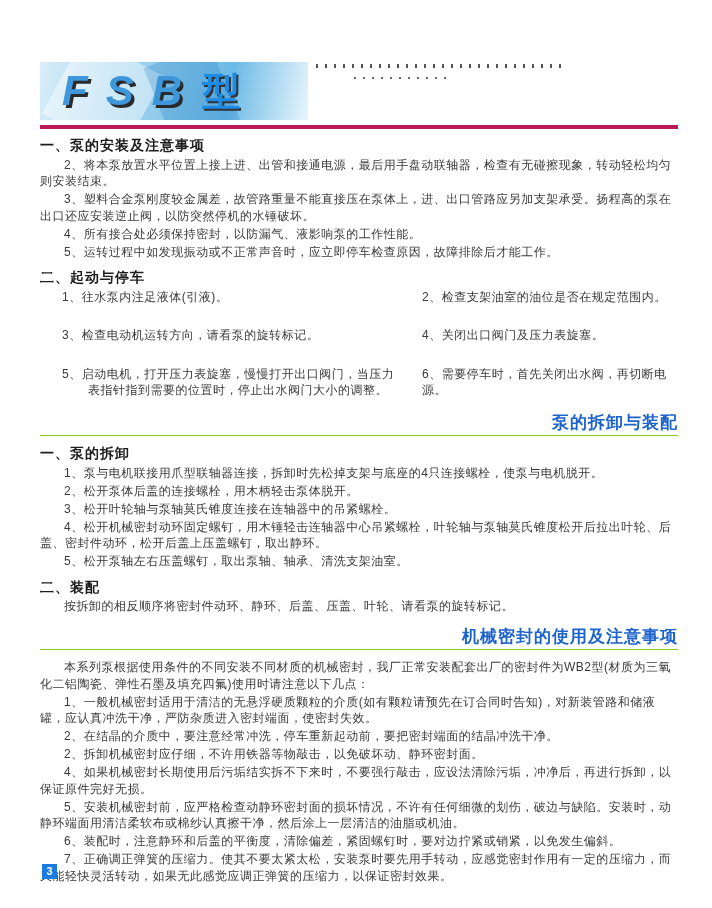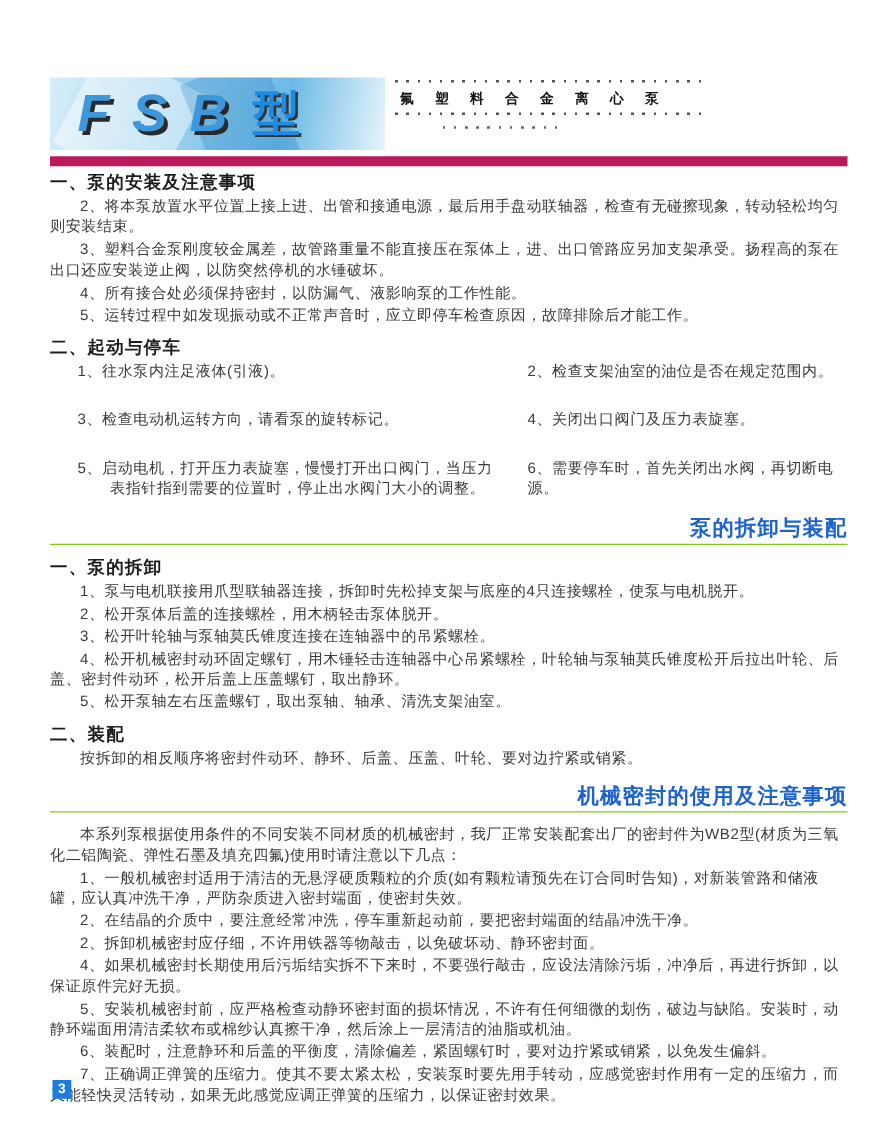--- a/index.html
+++ b/index.html
@@ -3,21 +3,21 @@
 <meta charset="utf-8">
 <style>
   html,body{margin:0;padding:0;background:#e8e8e8;}
   .page{
     position:relative;width:712px;height:908px;background:#ffffff;
     font-family:"Liberation Sans","DejaVu Sans",sans-serif;
     color:#3a3a3a;overflow:hidden;margin:0 auto;
   }
   
   .header{position:absolute;left:40px;right:34px;top:62px;height:63px;
-    border-bottom:8px solid #be185d;}
+    border-bottom:4px solid #be185d;}
   .banner{position:absolute;left:0;top:0;width:268px;height:58px;overflow:hidden;
     background:linear-gradient(100deg,#d9eef9 0%,#9dd2ee 35%,#6cbae6 70%,#e8f5fc 100%);}
   .banner:before{content:"";position:absolute;left:18px;top:-12px;width:90px;height:90px;
     background:rgba(255,255,255,.45);transform:rotate(28deg);}
   .banner:after{content:"";position:absolute;left:118px;top:-10px;width:70px;height:90px;
     background:rgba(28,120,190,.25);transform:rotate(-22deg);}
   .banner-inner{position:relative;z-index:2;display:flex;align-items:center;height:100%;padding-left:22px;}
   .fsb{font-size:42px;font-weight:bold;letter-spacing:18px;color:#3d97da;
     text-shadow:3px 3px 0 #2a2a2a;font-style:italic;line-height:1;}
   .type-char{font-size:38px;font-weight:bold;color:#1d8ae4;line-height:1;margin-left:2px;
@@ -50,21 +50,20 @@
 
   <div class="header">
     <div class="banner">
       <div class="banner-inner">
         <span class="fsb">FSB</span>
         <span class="type-char">型</span>
       </div>
     </div>
     <div class="subtitle">
       <div class="dotline"></div>
-      <div class="product-name">氟塑料合金离心泵</div>
       <div class="dotline"></div>
       <div class="dot-short"></div>
     </div>
   </div>
 
   <div class="main">
 
     <div class="h-black">一、泵的安装及注意事项</div>
     <p class="para">2、将本泵放置水平位置上接上进、出管和接通电源，最后用手盘动联轴器，检查有无碰擦现象，转动轻松均匀则安装结束。</p>
     <p class="para">3、塑料合金泵刚度较金属差，故管路重量不能直接压在泵体上，进、出口管路应另加支架承受。扬程高的泵在出口还应安装逆止阀，以防突然停机的水锤破坏。</p>
@@ -84,21 +83,21 @@
     <div class="blue-head">泵的拆卸与装配</div>
 
     <div class="h-black">一、泵的拆卸</div>
     <p class="para">1、泵与电机联接用爪型联轴器连接，拆卸时先松掉支架与底座的4只连接螺栓，使泵与电机脱开。</p>
     <p class="para">2、松开泵体后盖的连接螺栓，用木柄轻击泵体脱开。</p>
     <p class="para">3、松开叶轮轴与泵轴莫氏锥度连接在连轴器中的吊紧螺栓。</p>
     <p class="para">4、松开机械密封动环固定螺钉，用木锤轻击连轴器中心吊紧螺栓，叶轮轴与泵轴莫氏锥度松开后拉出叶轮、后盖、密封件动环，松开后盖上压盖螺钉，取出静环。</p>
     <p class="para">5、松开泵轴左右压盖螺钉，取出泵轴、轴承、清洗支架油室。</p>
 
     <div class="h-black">二、装配</div>
-    <p class="para">按拆卸的相反顺序将密封件动环、静环、后盖、压盖、叶轮、要对边拧紧或销紧。</p>
+    <p class="para">按拆卸的相反顺序将密封件动环、静环、后盖、压盖、叶轮、请看泵的旋转标记。</p>
 
     <div class="blue-head">机械密封的使用及注意事项</div>
 
     <p class="para">本系列泵根据使用条件的不同安装不同材质的机械密封，我厂正常安装配套出厂的密封件为WB2型(材质为三氧化二铝陶瓷、弹性石墨及填充四氟)使用时请注意以下几点：</p>
     <p class="para">1、一般机械密封适用于清洁的无悬浮硬质颗粒的介质(如有颗粒请预先在订合同时告知)，对新装管路和储液罐，应认真冲洗干净，严防杂质进入密封端面，使密封失效。</p>
     <p class="para">2、在结晶的介质中，要注意经常冲洗，停车重新起动前，要把密封端面的结晶冲洗干净。</p>
     <p class="para">2、拆卸机械密封应仔细，不许用铁器等物敲击，以免破坏动、静环密封面。</p>
     <p class="para">4、如果机械密封长期使用后污垢结实拆不下来时，不要强行敲击，应设法清除污垢，冲净后，再进行拆卸，以保证原件完好无损。</p>
     <p class="para">5、安装机械密封前，应严格检查动静环密封面的损坏情况，不许有任何细微的划伤，破边与缺陷。安装时，动静环端面用清洁柔软布或棉纱认真擦干净，然后涂上一层清洁的油脂或机油。</p>
     <p class="para">6、装配时，注意静环和后盖的平衡度，清除偏差，紧固螺钉时，要对边拧紧或销紧，以免发生偏斜。</p>

